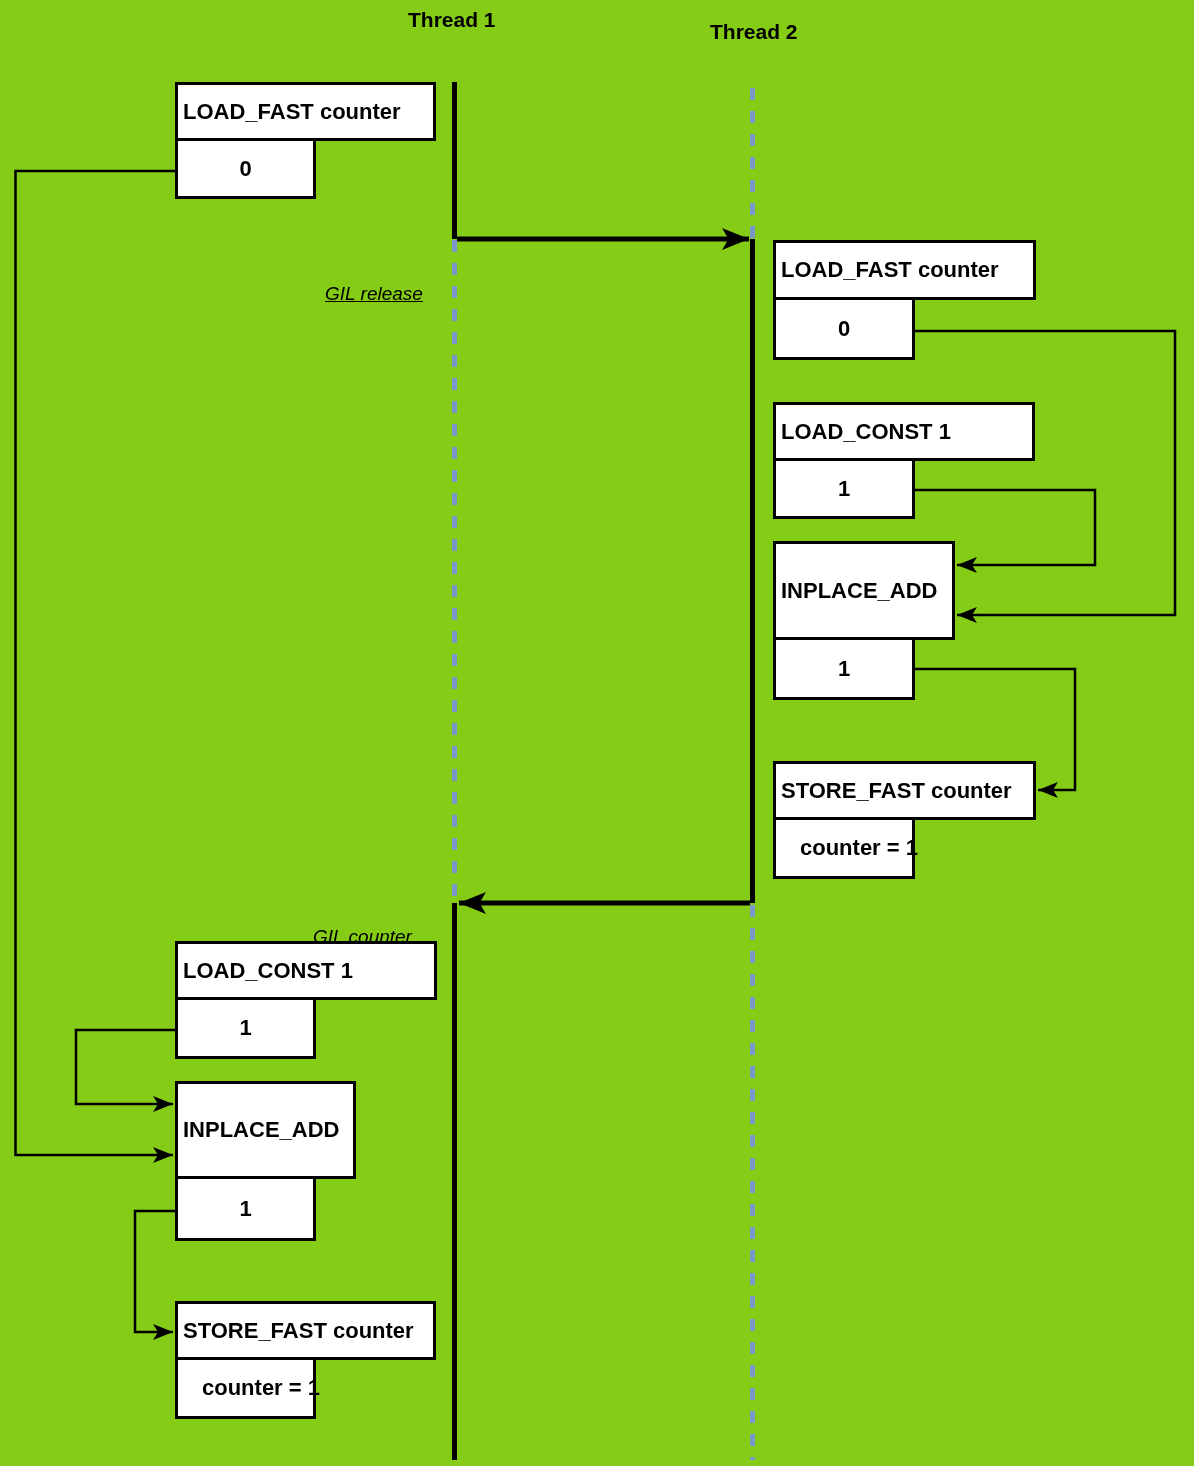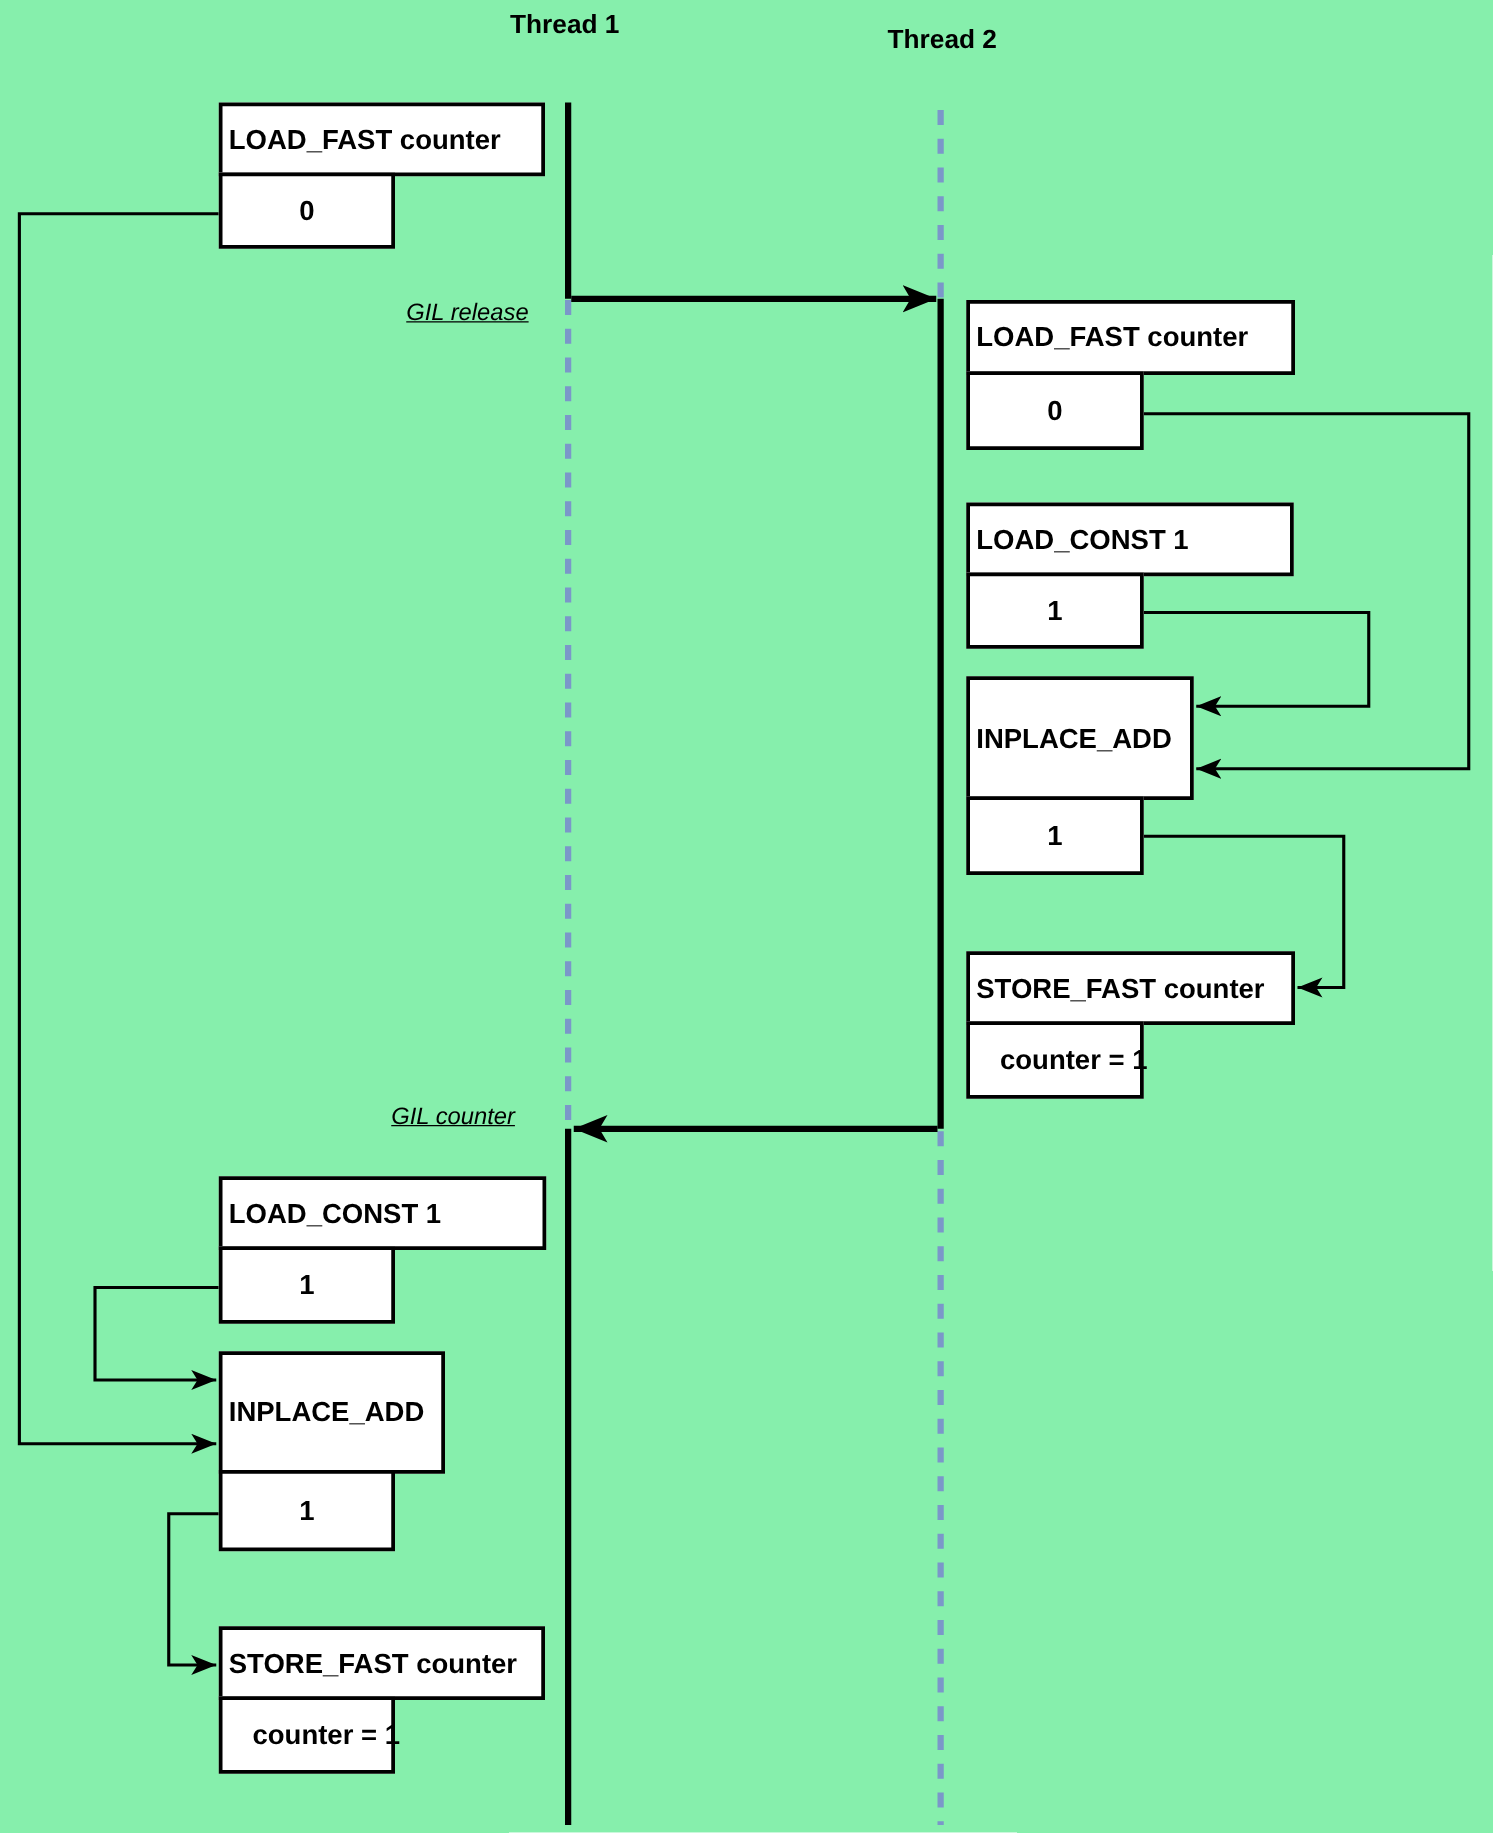--- a/index.html
+++ b/index.html
@@ -1,20 +1,20 @@
 <!DOCTYPE html>
 <html><head>
 <meta charset="utf-8">
 <style>
   html, body { margin: 0; padding: 0; background: #ffffff; }
   #stage {
     position: relative;
     width: 1194px;
     height: 1466px;
-    background: #86efac;
+    background: #84cc16;
     font-family: "Liberation Sans", sans-serif;
     color: #000000;
     overflow: hidden;
   }
   #lines {
     position: absolute;
     left: 0; top: 0;
     width: 1194px; height: 1466px;
   }
   .box {
@@ -36,20 +36,21 @@
     font-size: 21px;
     font-weight: bold;
     white-space: nowrap;
   }
   .gil-label {
     position: absolute;
     font-size: 19px;
     font-style: italic;
     text-decoration: underline;
     white-space: nowrap;
+    margin-top: 43px;
   }
 </style>
 </head>
 <body>
 
 <div id="stage">
 
   <svg id="lines" viewBox="0 0 1194 1466" xmlns="http://www.w3.org/2000/svg">
     <defs>
       <marker id="arrowThin" markerUnits="userSpaceOnUse" markerWidth="22" markerHeight="18" refX="20" refY="8" orient="auto">

